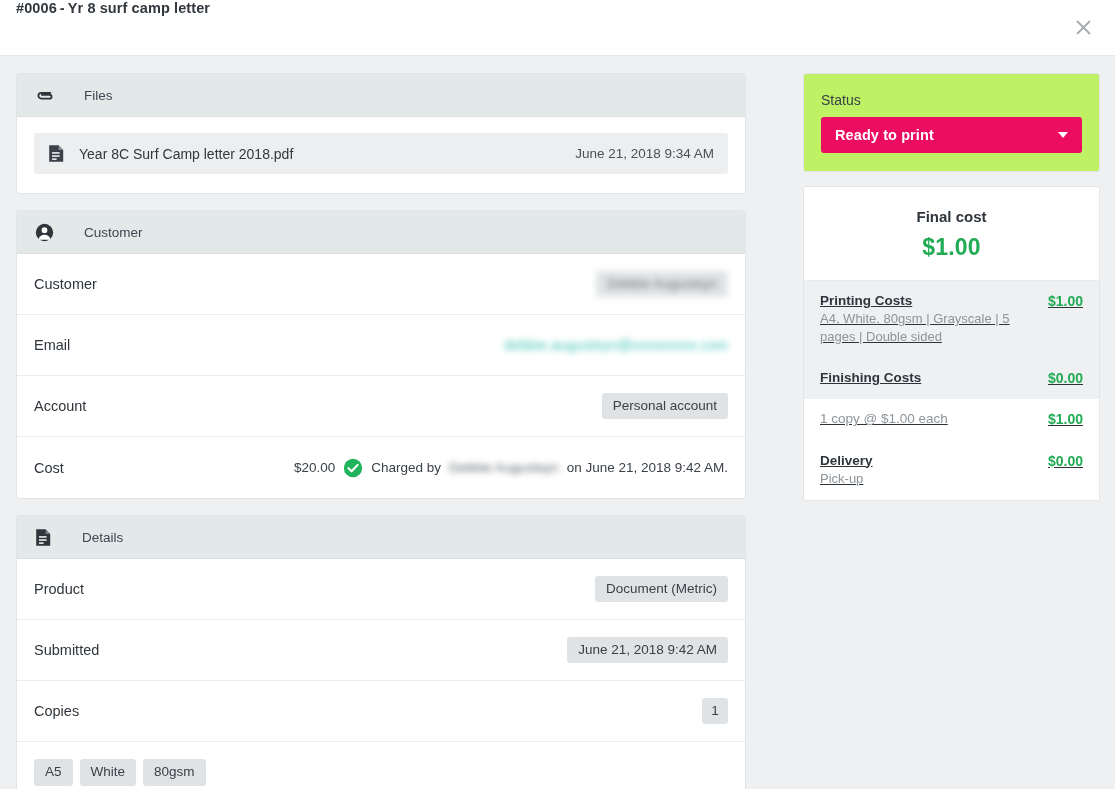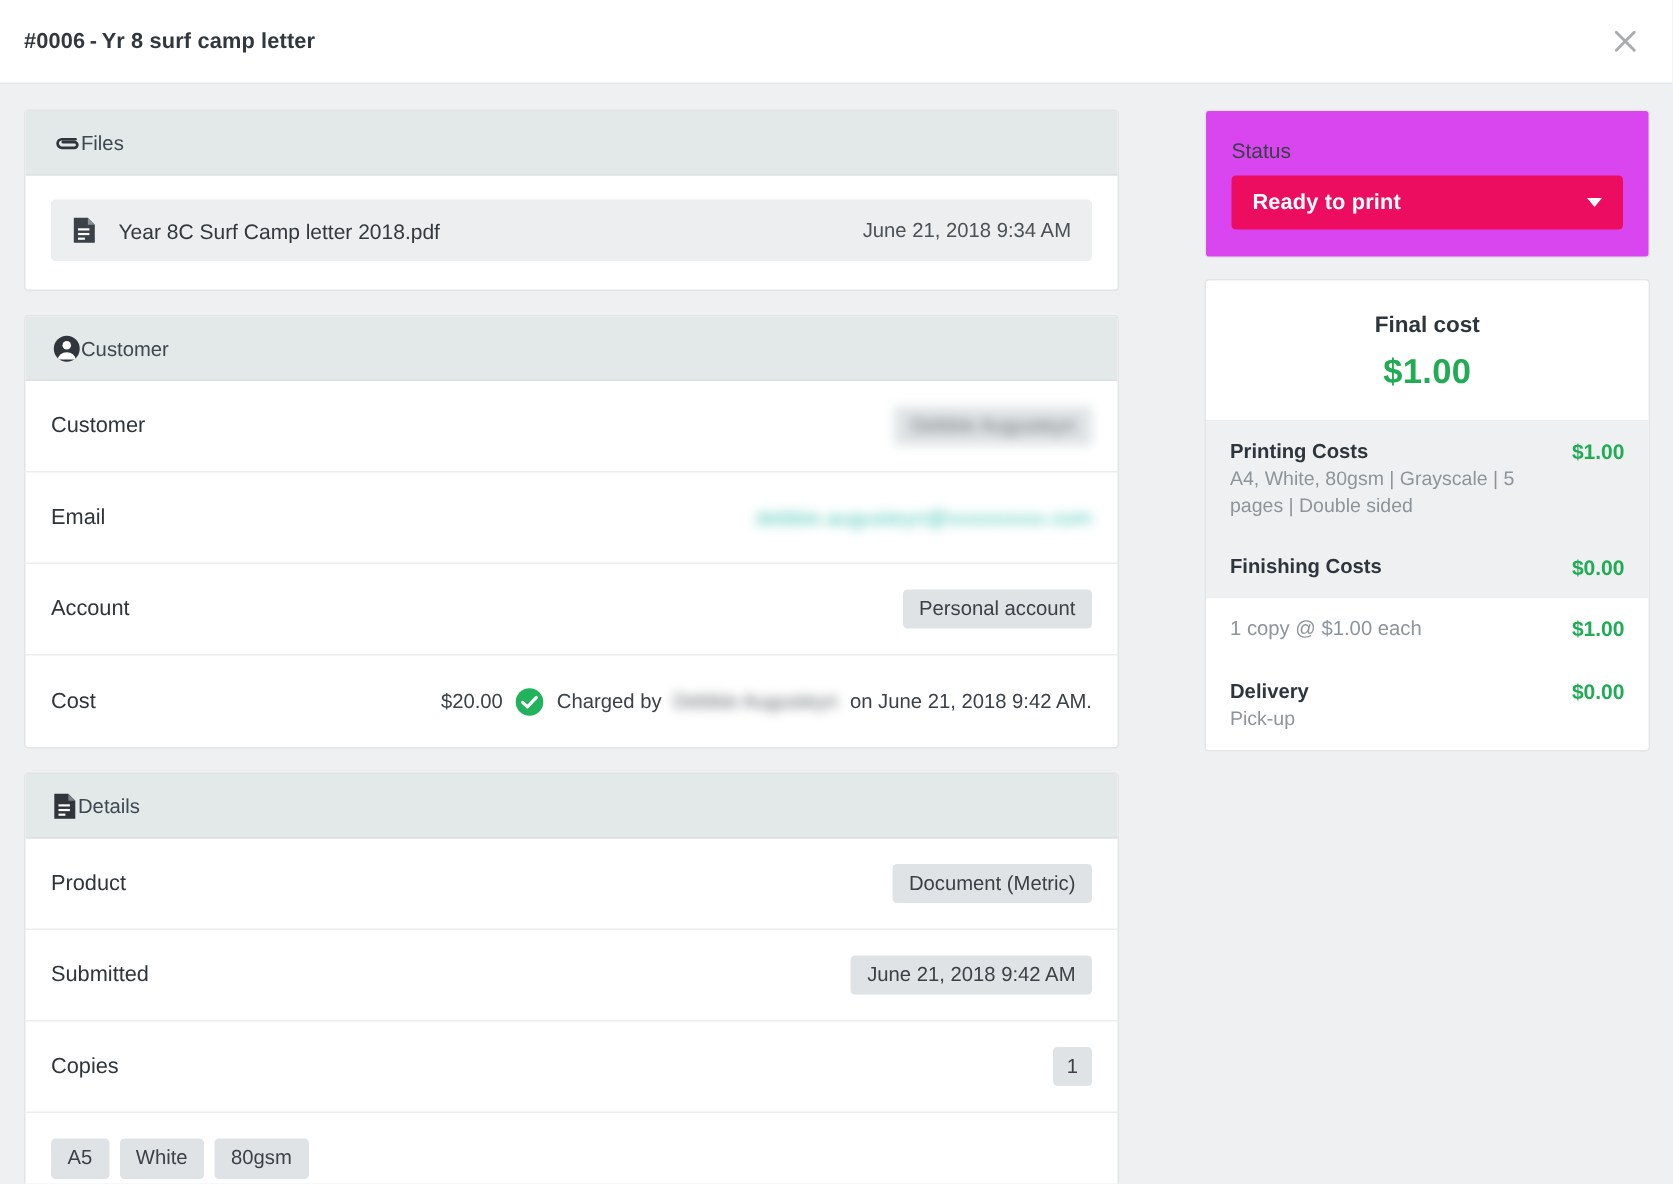--- a/index.html
+++ b/index.html
@@ -18,21 +18,21 @@
     -webkit-font-smoothing: antialiased;
   }
 
   
   .topbar {
     position: relative;
     height: 56px;
     background: #ffffff;
     border-bottom: 1px solid #e4e6e8;
     display: flex;
-    align-items: center;
+    align-items: flex-start;
     padding: 0 16px;
   }
   .topbar-title {
     font-size: 14.5px;
     font-weight: bold;
     color: #31373d;
     letter-spacing: .1px;
     white-space: nowrap;
   }
   .topbar-title .sep { font-weight: bold; padding: 0 3px; }
@@ -66,21 +66,21 @@
     margin-bottom: 16px;
     overflow: hidden;
   }
   .card:last-child { margin-bottom: 0; }
 
   .card-head {
     background: #e3e8e8;
     height: 43px;
     display: flex;
     align-items: center;
-    gap: 0;
+    gap: 30px;
     padding: 0 18px;
     border-bottom: 1px solid #dbe0e0;
   }
   .card-head-title {
     font-size: 13.5px;
     color: #3d4852;
     font-weight: normal;
   }
   .head-icon { display: flex; align-items: center; color: #2f353b; }
   .head-icon svg { display: block; }
@@ -172,21 +172,21 @@
     font-size: 13.5px;
     color: #3b4147;
     white-space: nowrap;
   }
   .cost-amount { font-size: 13.5px; color: #3b4147; }
   .check-icon { display: flex; align-items: center; }
   .check-icon svg { display: block; }
 
   
   .side-card {
-    background: #d946ef;
+    background: #bef264;
     border: 1px solid #e3e5e7;
     border-radius: 3px;
     margin-bottom: 14px;
   }
   .status-card { padding: 18px 17px 18px 17px; }
   .status-label {
     font-size: 14px;
     color: #394047;
     margin-bottom: 9px;
   }
@@ -241,20 +241,21 @@
 
   .breakdown-group { background: #eef0f1; }
   .breakdown-group.plain { background: #ffffff; }
 
   .bd-row {
     display: flex;
     align-items: flex-start;
     justify-content: space-between;
     gap: 10px;
     padding: 11px 16px 12px 16px;
+    text-decoration: underline;
   }
   .bd-left { min-width: 0; }
   .bd-title {
     font-size: 13.5px;
     font-weight: bold;
     color: #2e353c;
     line-height: 1.35;
   }
   .bd-title.muted {
     font-weight: normal;

